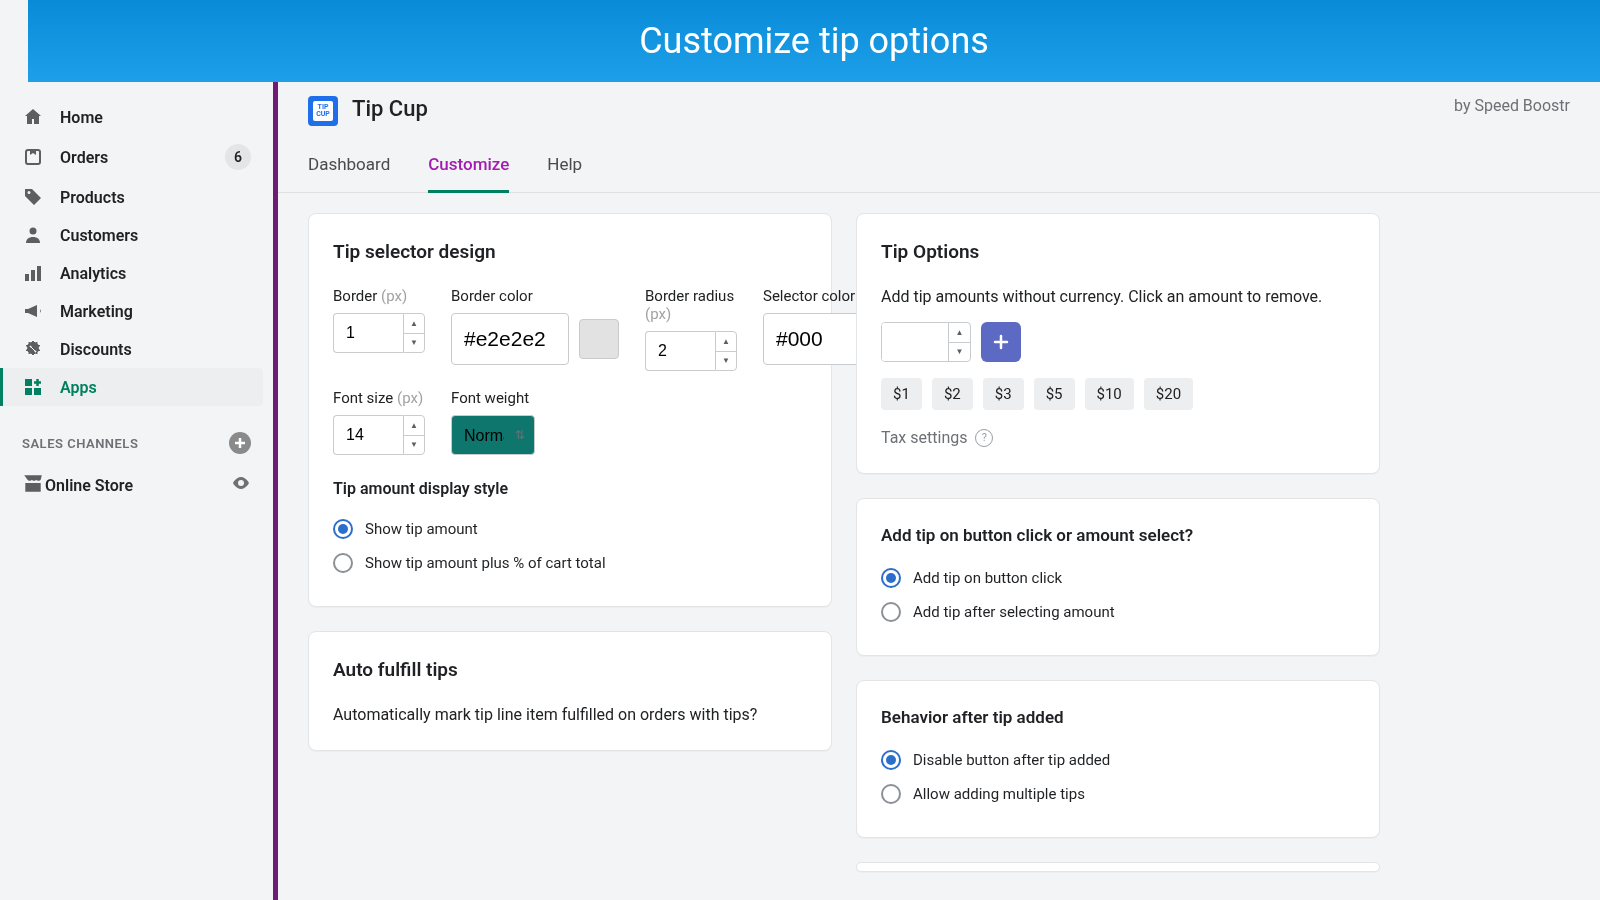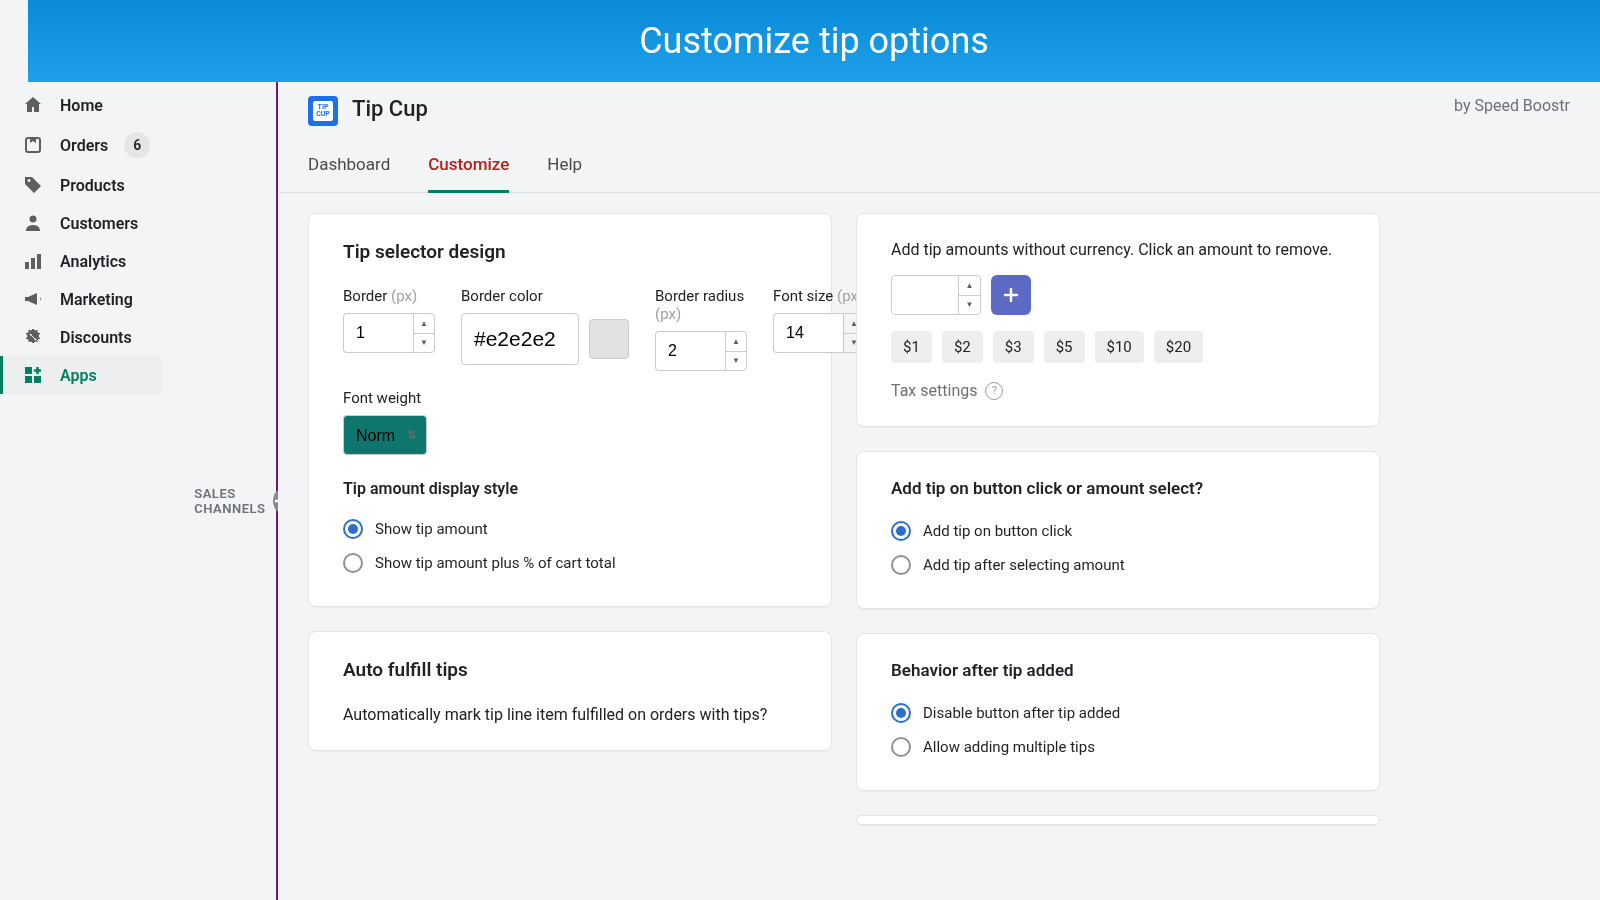--- a/index.html
+++ b/index.html
@@ -22,23 +22,24 @@
     font-weight: 400;
     margin-left: 28px;
   }
   .app {
     display: flex;
     height: calc(100% - 82px);
   }
   .sidebar {
     width: 278px;
     background: #f3f4f6;
-    border-right: 2px solid #701a75;
+    border-right: 5px solid #701a75;
     display: flex;
-    padding-top: 4px;
+    flex-direction: column;
+    padding-top: 16px;
   }
   .nav-list { list-style: none; padding: 0 10px; }
   .nav-item {
     display: flex;
     align-items: center;
     gap: 16px;
     padding: 8px 12px;
     border-radius: 4px;
     cursor: pointer;
     font-weight: 600;
@@ -93,29 +94,29 @@
   .app-icon::before{
     content:""; position:absolute; inset:3px; background:#fff; border-radius:2px;
   }
   .app-icon span{position:relative;font-size:7px;font-weight:700;color:#1f6feb;line-height:7px;text-align:center;}
   .app-title { font-size:22px; font-weight:500; color:#202223; flex:1;}
   .app-by { color:#6d7175; font-size:16px;}
   .tabs {
     display:flex; gap:38px; padding: 0 30px; border-bottom:1px solid #e0e0e0;
   }
   .tab { padding:14px 0 16px 0; font-size:17px; color:#4a4a4a; cursor:pointer; }
-  .tab.active { color:#b91c1c; border-bottom:3px solid #008060; margin-bottom:-1px; font-weight:500;}
+  .tab.active { color:#a21caf; border-bottom:3px solid #008060; margin-bottom:-1px; font-weight:500;}
   .content { padding: 20px 30px; display:flex; gap:24px; align-items:flex-start;}
   .col { display:flex; flex-direction:column; gap:24px; }
   .col-left { width: 524px; }
   .col-right { width: 524px; }
   .card {
     background:#fff; border:1px solid #e3e4e6; border-radius:8px;
     box-shadow: 0 1px 1px rgba(0,0,0,0.03);
-    padding: 26px 34px;
+    padding: 26px 24px;
   }
   .card-title { font-size:19px; font-weight:600; margin-bottom:24px;}
   .form-grid { display:grid; grid-template-columns: 1fr 1fr 1fr 1fr; gap: 18px 26px; }
   .field label { display:block; font-size:15px; margin-bottom:8px; color:#202223;}
   .field label .hint { color:#a0a2a4; }
   .num-wrap { display:flex; height:40px;}
   .num-input {
     border:1px solid #c9cccf; border-right:none; border-radius:4px 0 0 4px;
     padding: 0 12px; font-size:16px; width:70px;
   }
@@ -304,20 +305,27 @@
               <label><span>Border radius </span><span class="hint">(px)</span></label>
               <div class="num-wrap">
                 <input class="num-input" value="2" style="">
                 <div class="spinner">
                     <div>▲</div>
                     <div>▼</div>
                   </div>
               </div>
             </div>
             <div class="field">
+              <label>Selector color</label>
+              <div class="color-row">
+                <input class="text-input" value="#000" style="">
+                <div class="swatch" style="background:#000;"></div>
+              </div>
+            </div>
+            <div class="field">
               <label><span>Font size </span><span class="hint">(px)</span></label>
               <div class="num-wrap">
                 <input class="num-input" value="14" style="">
                 <div class="spinner">
                     <div>▲</div>
                     <div>▼</div>
                   </div>
               </div>
             </div>
             <div class="field">
@@ -342,20 +350,21 @@
         </div>
 
         <div class="card">
           <div class="card-title">Auto fulfill tips</div>
           <div class="helper" style="margin-bottom:0;">Automatically mark tip line item fulfilled on orders with tips?</div>
         </div>
       </div>
 
       <div class="col col-right">
         <div class="card">
+          <div class="card-title">Tip Options</div>
           <div class="helper">Add tip amounts without currency. Click an amount to remove.</div>
           <div class="amount-add-row">
             <div class="amount-input-wrap">
               <input class="amount-input" value="" style="">
               <div class="amount-spin">
                   <div>▲</div>
                   <div>▼</div>
                 </div>
             </div>
             <button class="add-btn">

